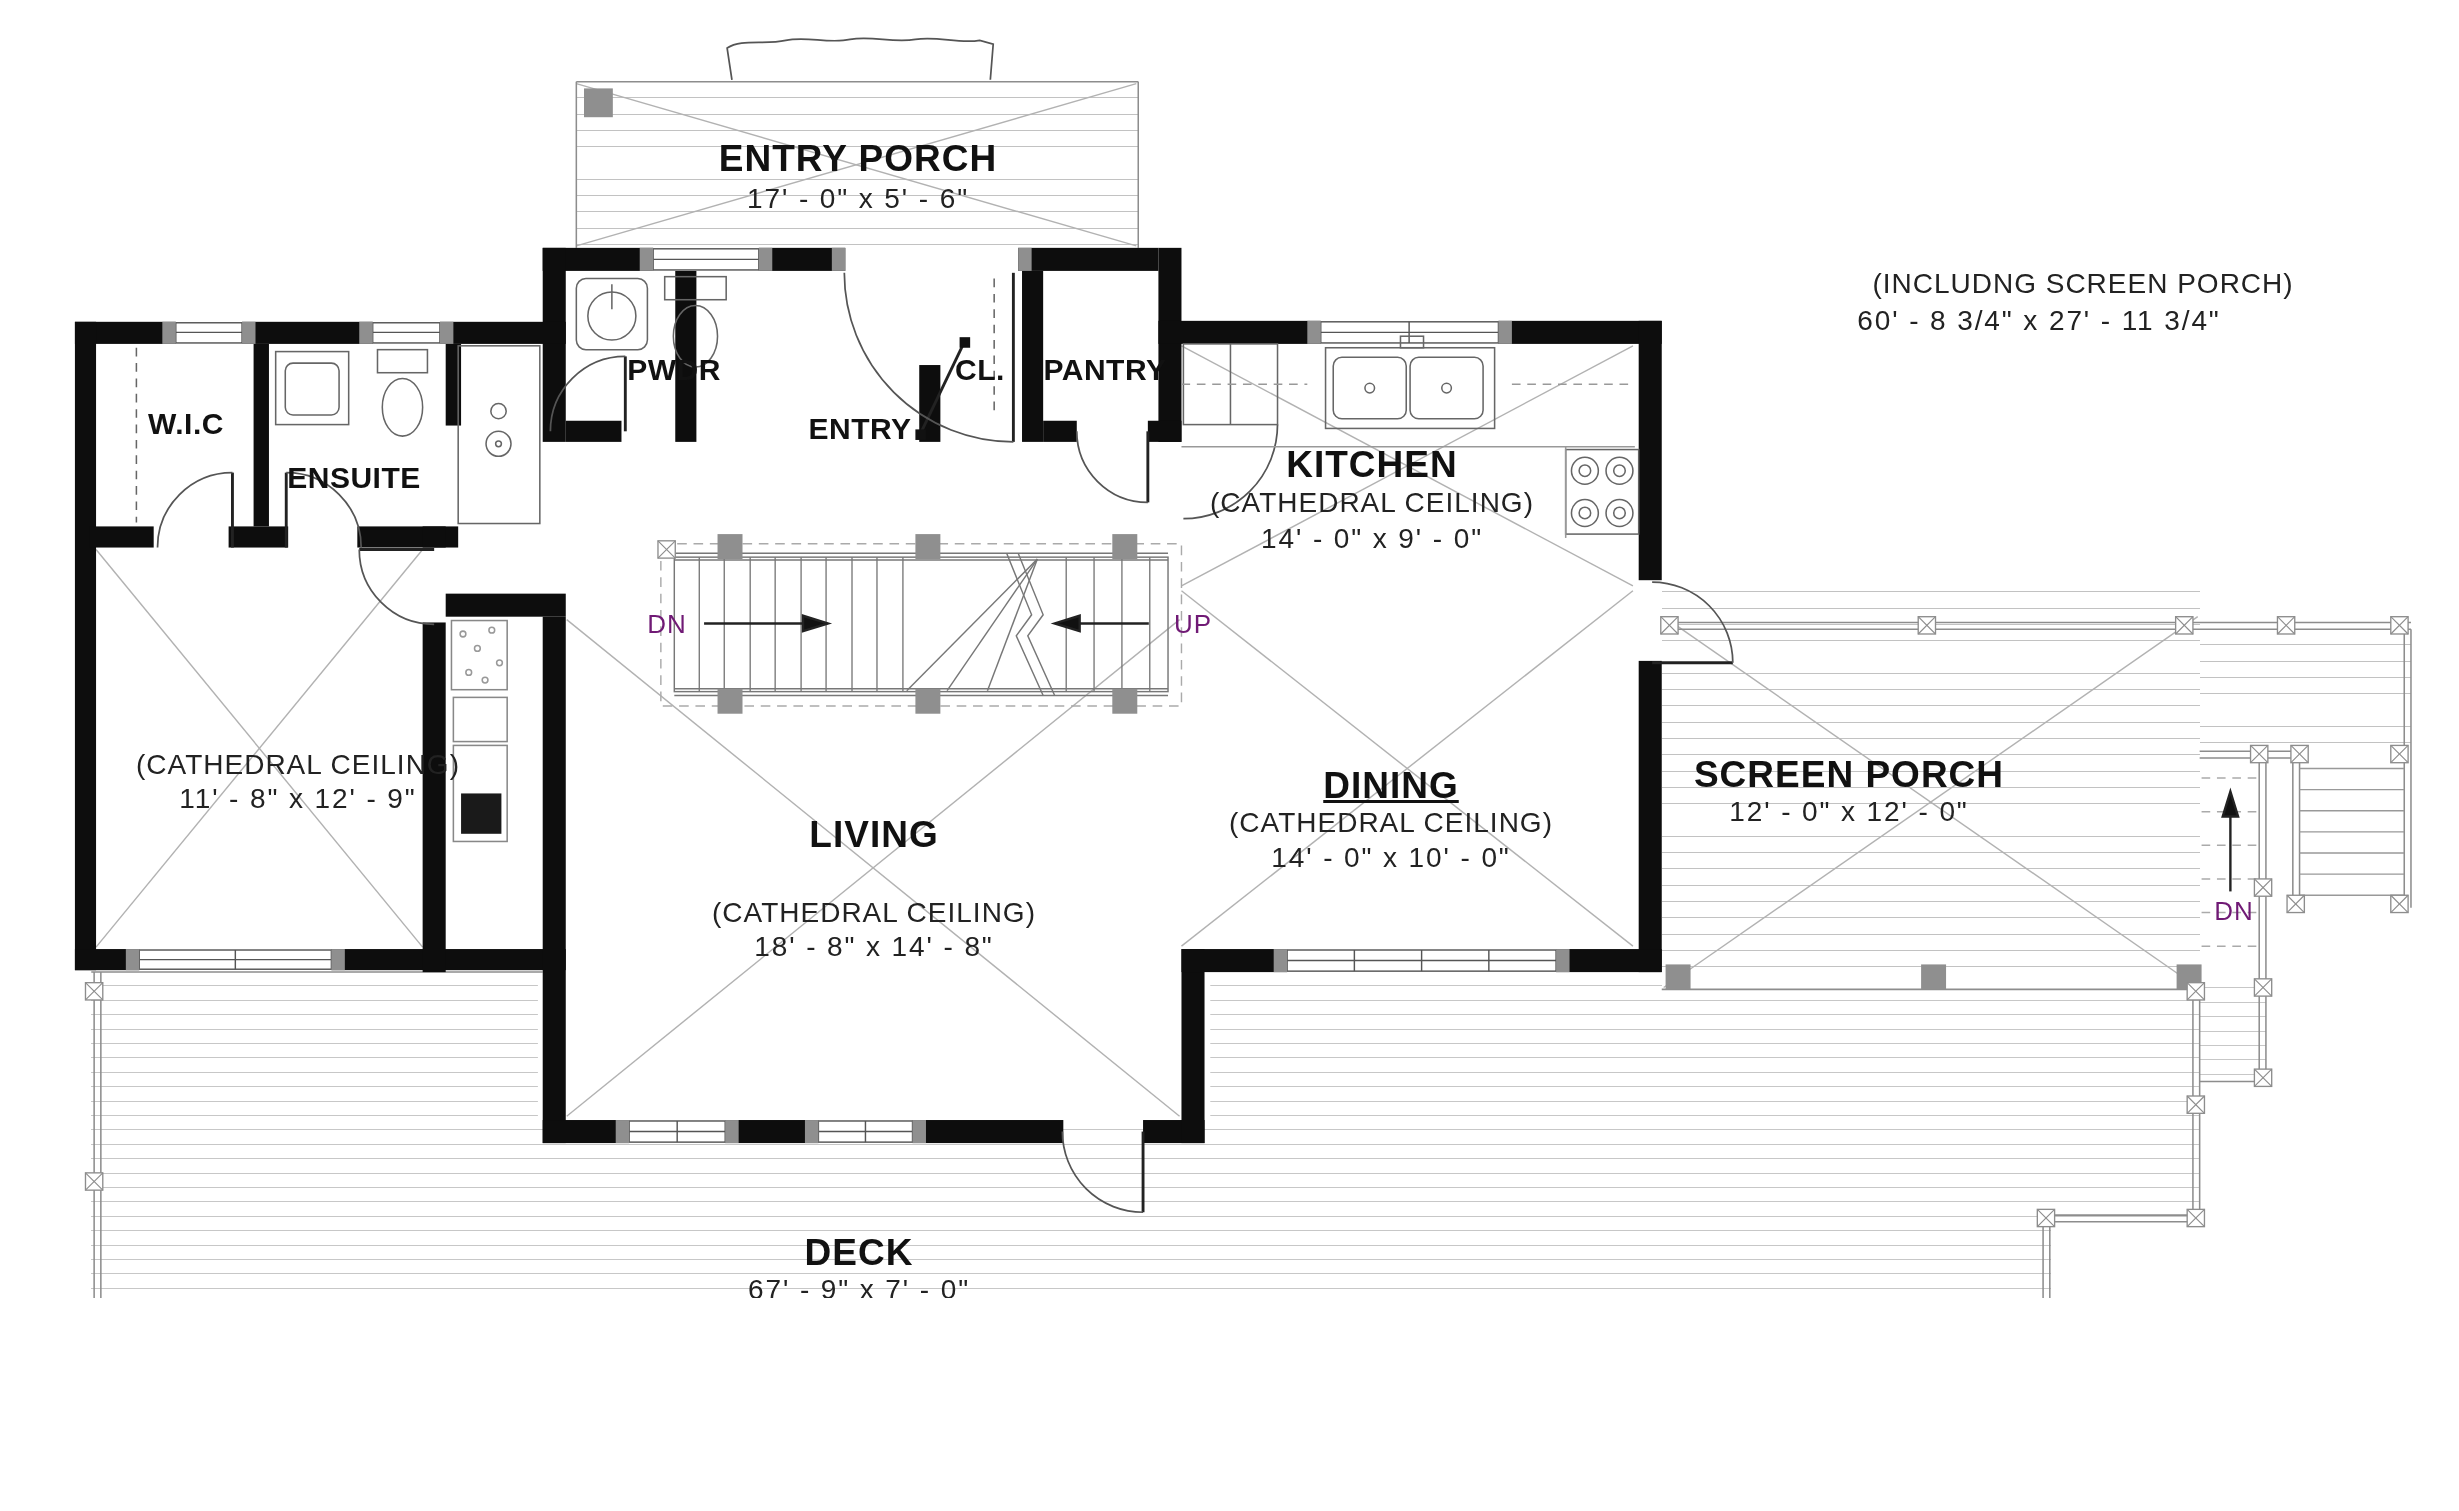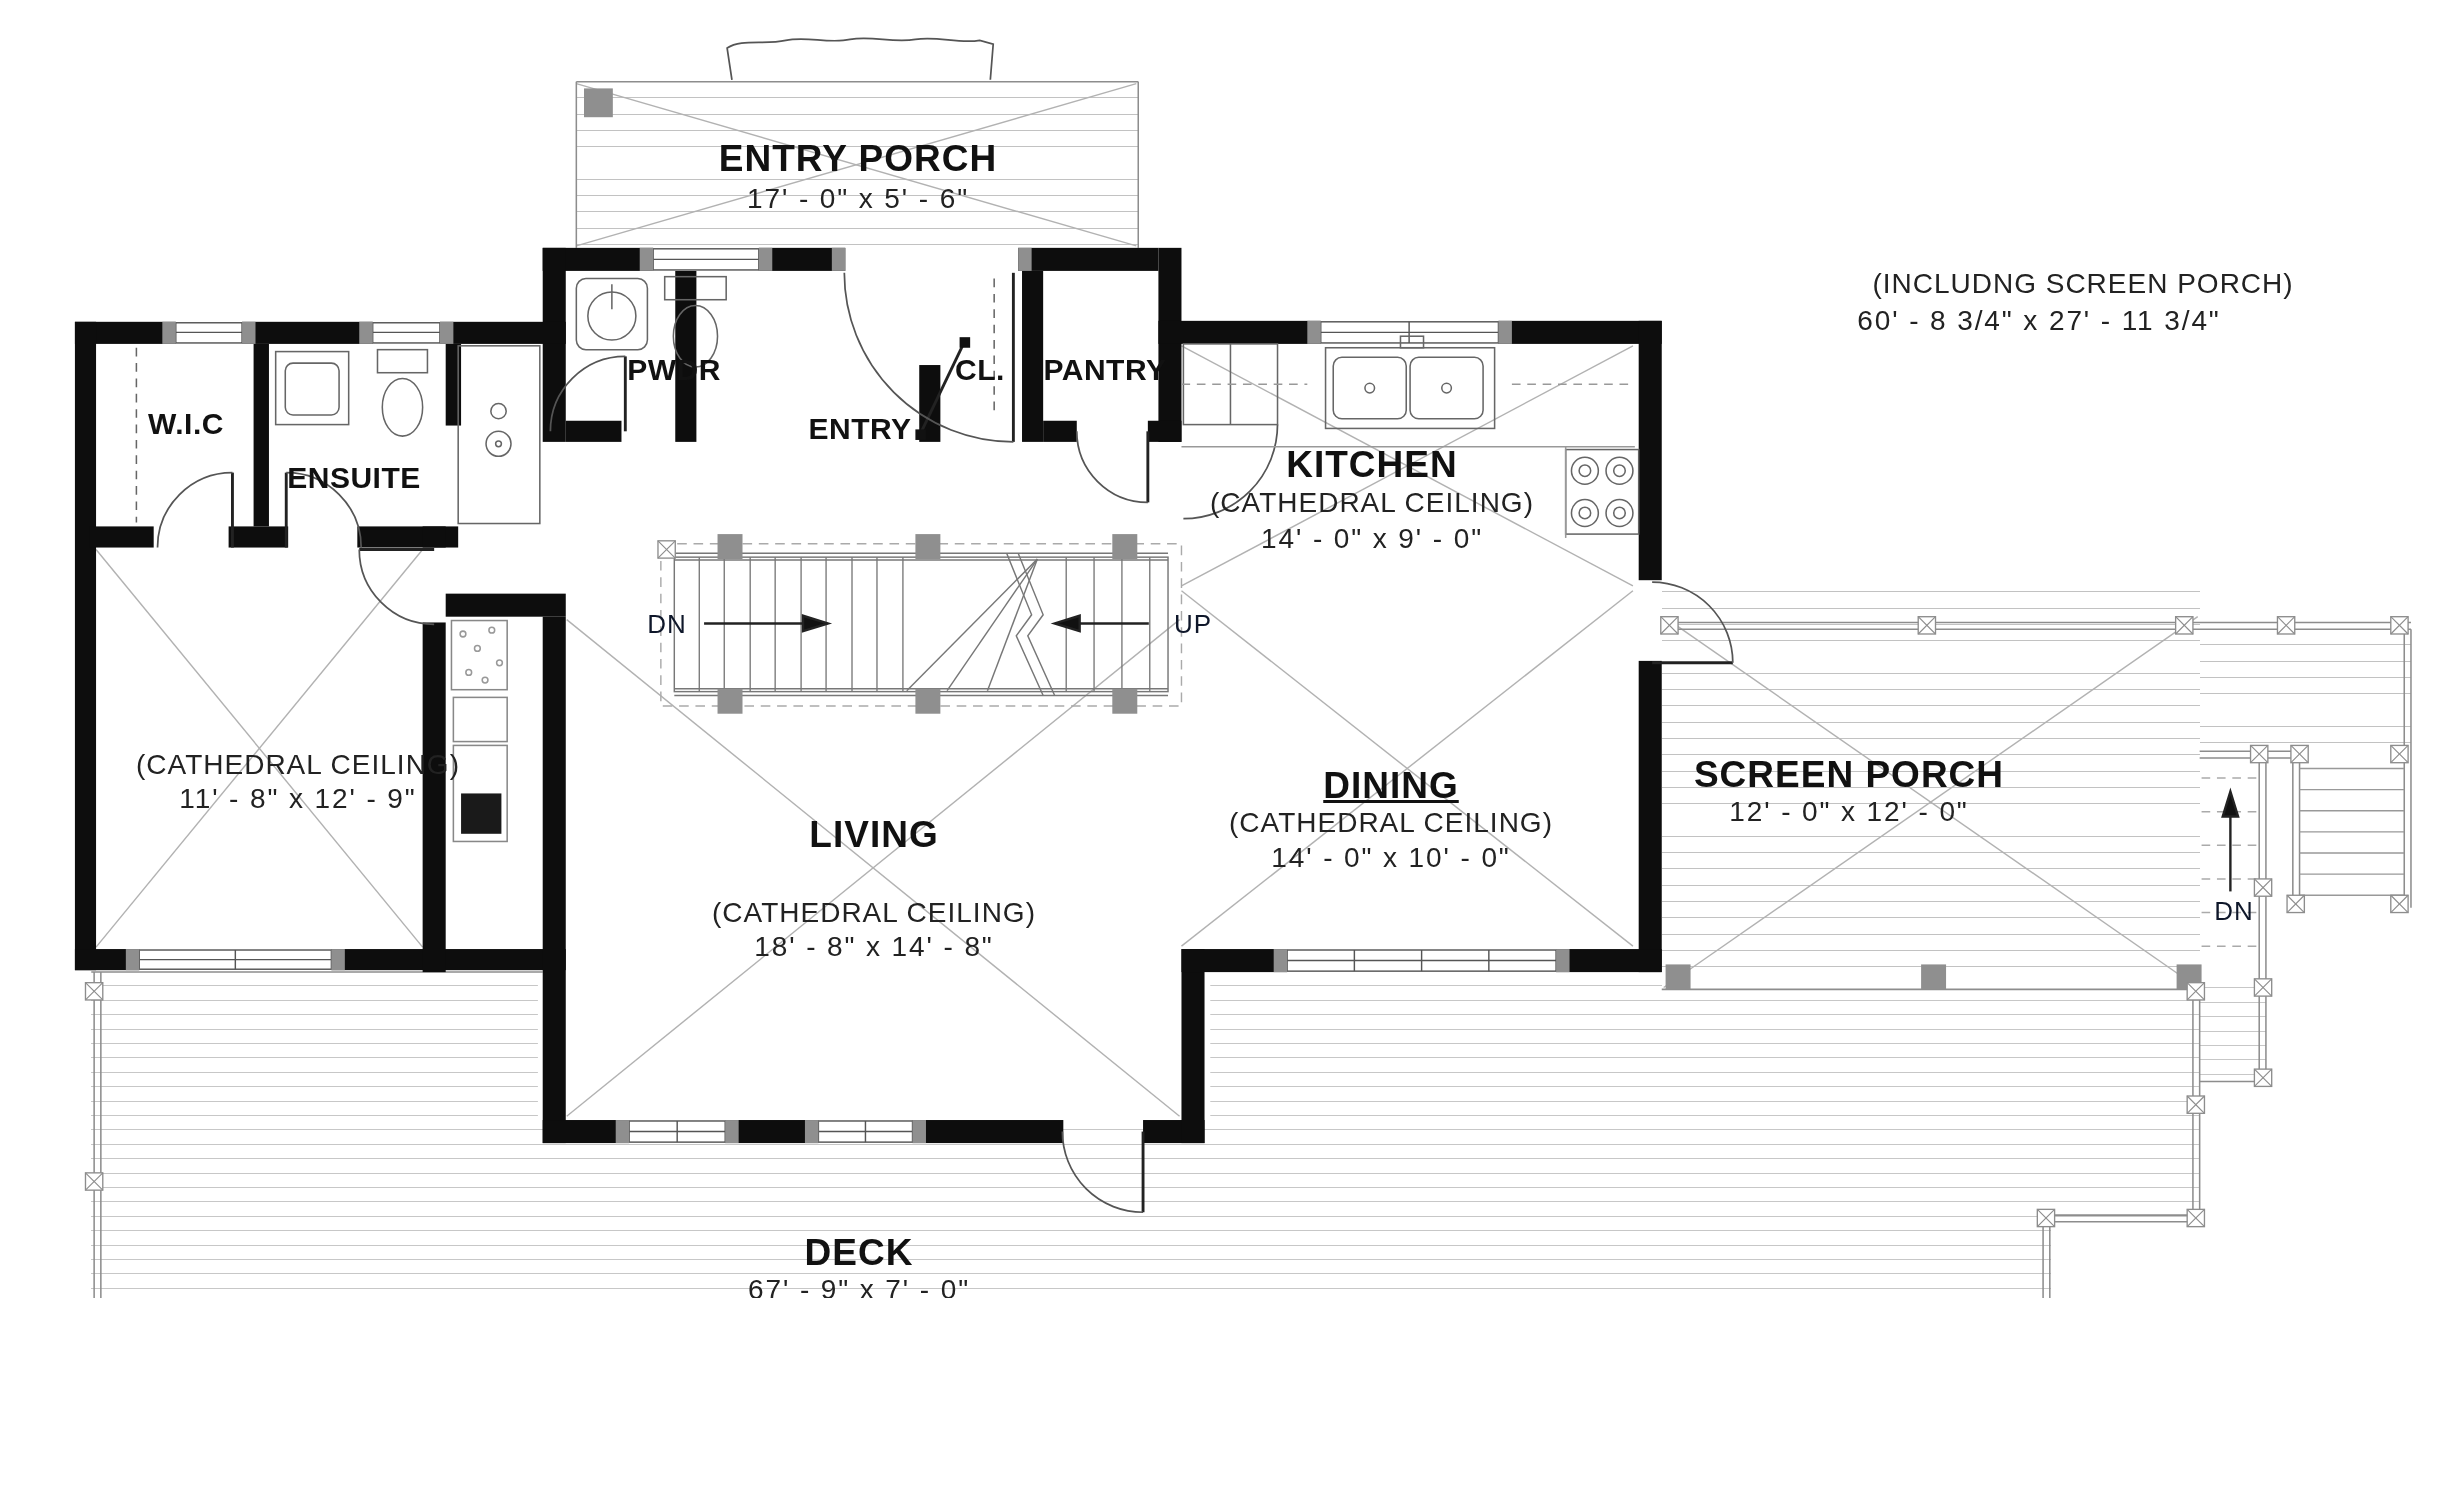--- a/index.html
+++ b/index.html
@@ -7,21 +7,21 @@
         font-family:"Liberation Sans",sans-serif;color:#111;}
   .deckstripes{position:absolute;background:repeating-linear-gradient(to bottom,#fff 0px,#fff 13.4px,#c7c7c7 13.4px,#c7c7c7 14.4px);}
   .porchstripes{position:absolute;background:repeating-linear-gradient(to bottom,#fff 0px,#fff 15.4px,#c2c2c2 15.4px,#c2c2c2 16.3px);}
   .whiteblock{position:absolute;background:#fff;}
   svg#linework{position:absolute;left:0;top:0;}
   .lbl{position:absolute;transform:translate(-50%,-50%);white-space:nowrap;text-align:center;}
   .name{font-weight:700;font-size:37px;letter-spacing:1px;}
   .name-sm{font-weight:700;font-size:30px;letter-spacing:0.5px;}
   .sub{font-weight:400;font-size:28px;letter-spacing:1px;color:#222;}
   .dims{font-weight:400;font-size:28px;letter-spacing:1.9px;color:#222;}
-  .ann{font-weight:400;font-size:26px;letter-spacing:1px;color:#0f172a;}
+  .ann{font-weight:400;font-size:26px;letter-spacing:1px;color:#701a75;}
   #hdr-title{width:452px;white-space:normal;line-height:1.15;font-size:37px;}
   #sheet-title{position:absolute;left:74px;top:1437px;transform:none;font-weight:700;font-size:38px;
                letter-spacing:1px;border-bottom:3.8px solid #111;padding:0 7.7px 5.8px 0;text-align:right;}
 </style>
 </head>
 <body>
 
 <div id="plan">
 
   <div class="porchstripes" style="left:576px;top:82px;width:562px;height:166px;"></div>

